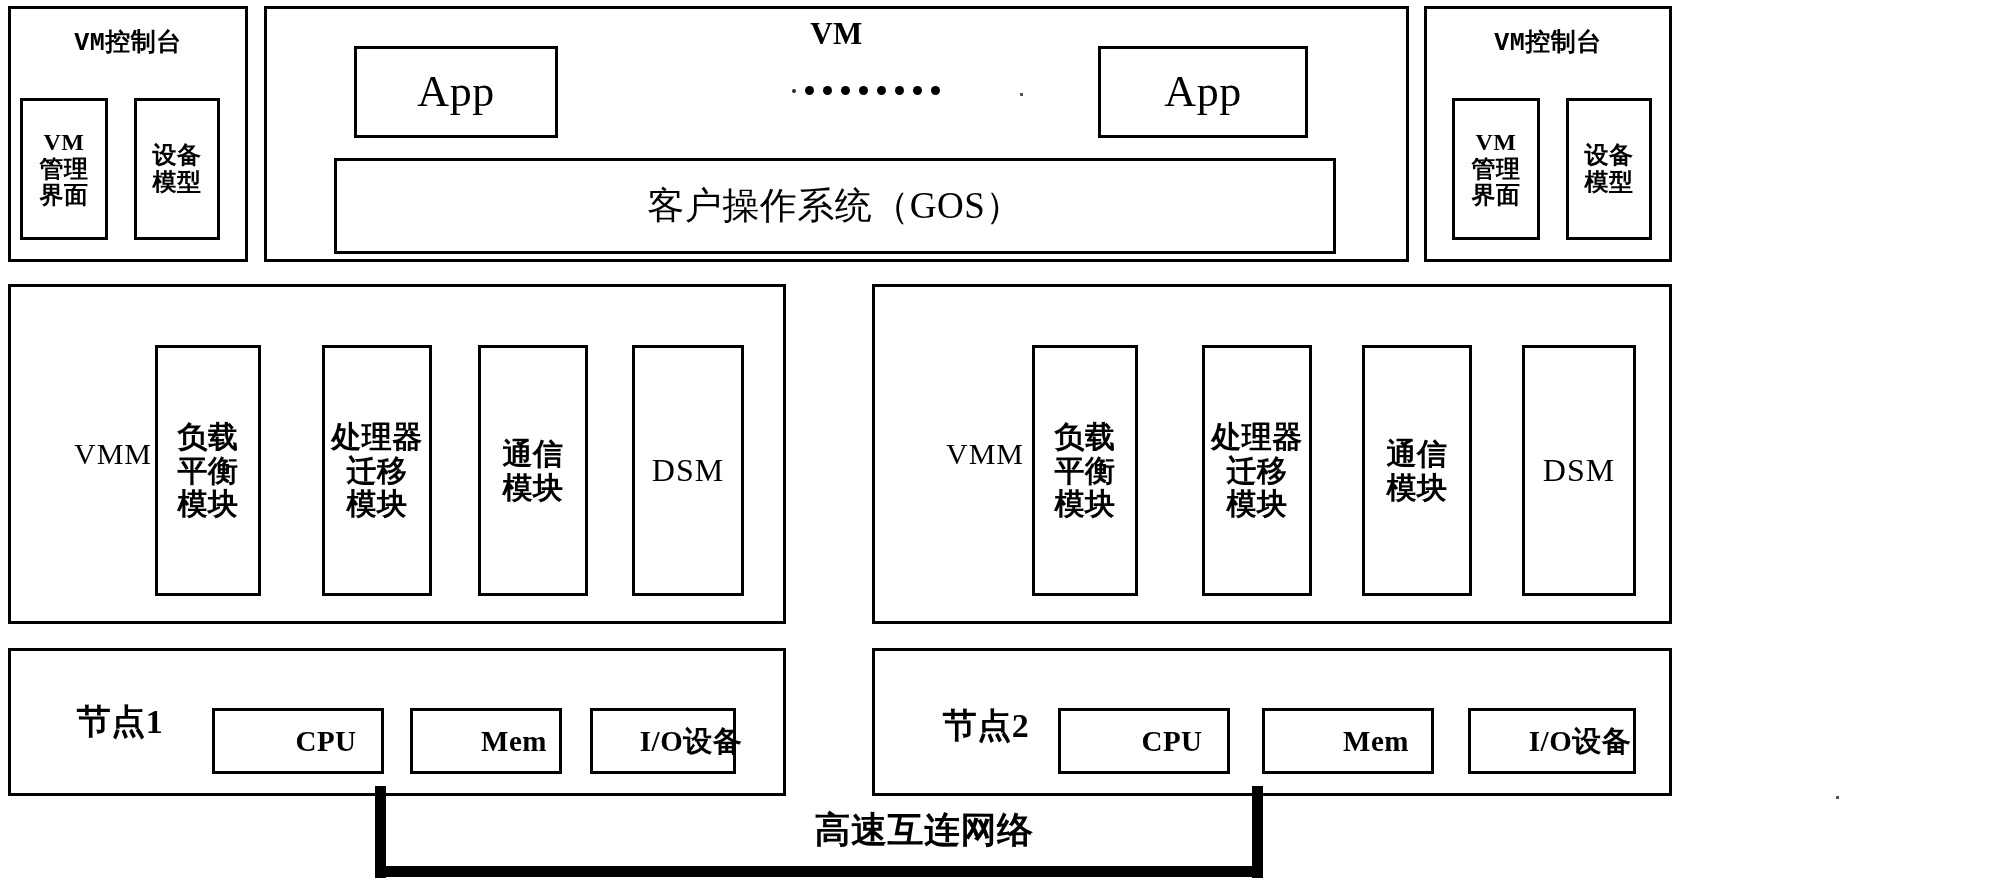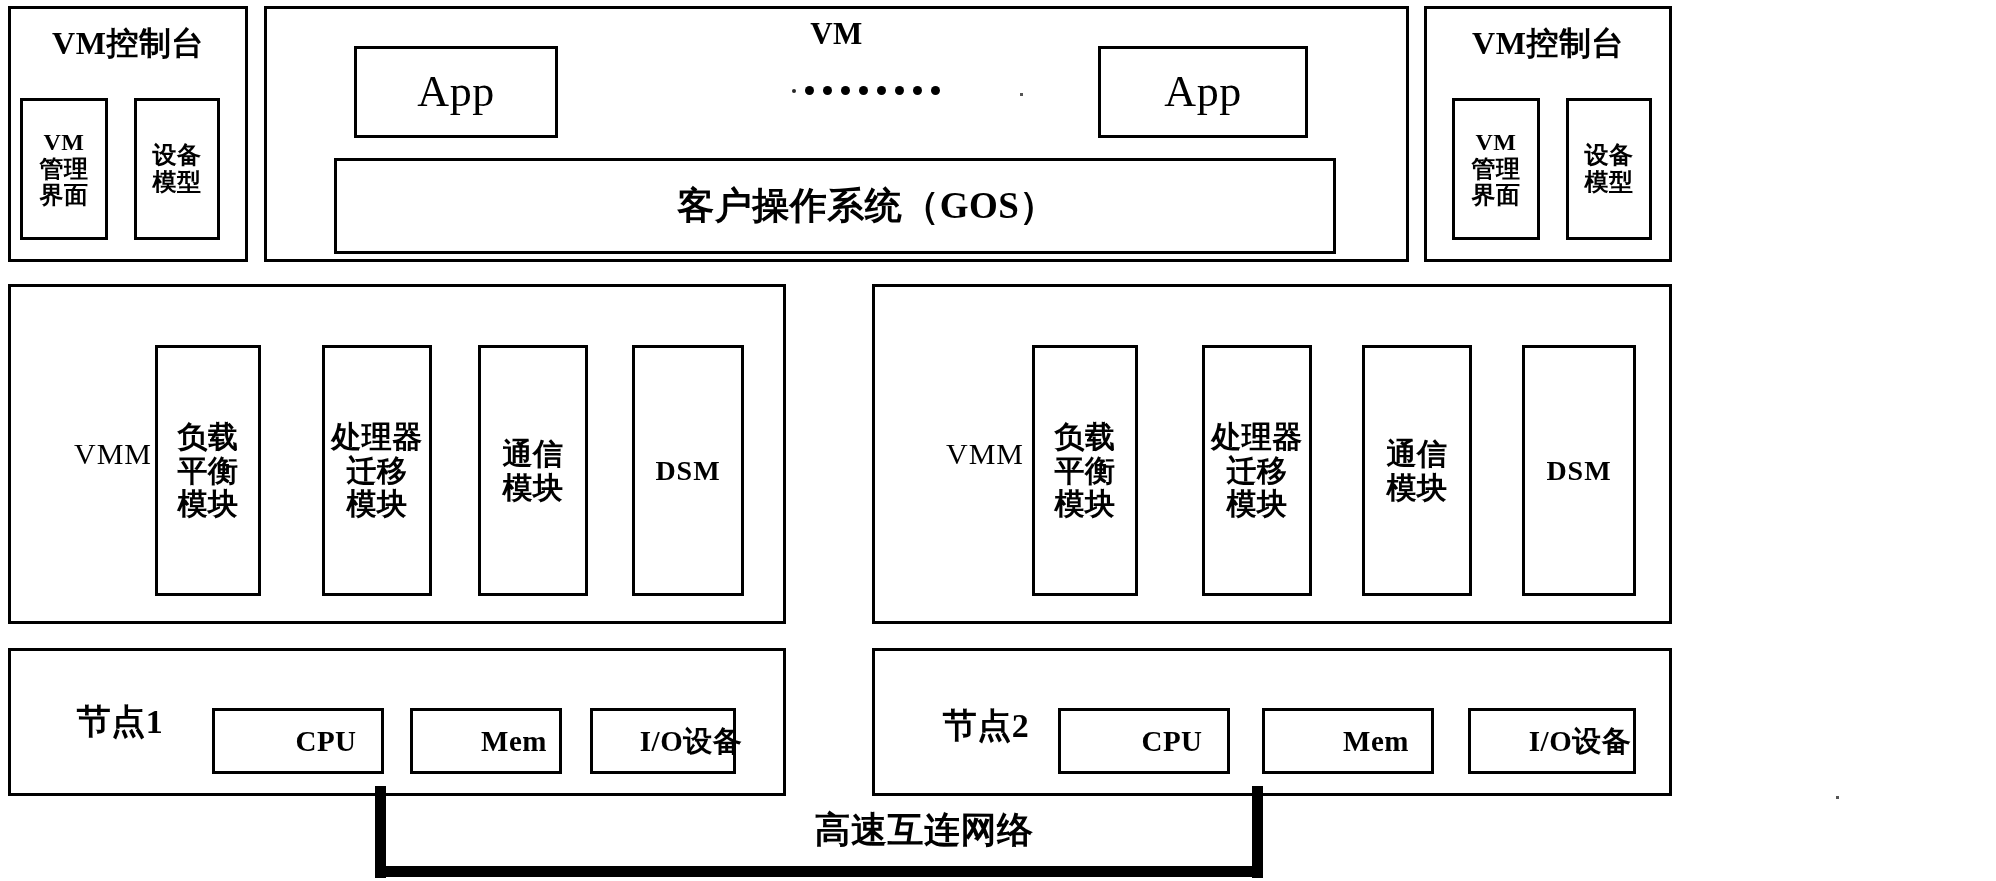--- a/index.html
+++ b/index.html
@@ -30,40 +30,40 @@
     align-items: center;
     justify-content: center;
     text-align: center;
     line-height: 1.12;
     white-space: pre-line;
     font-weight: 700;
     letter-spacing: 0.5px;
   }
   
   .console-title {
-    font-size: 32px;
-    font-weight: 700;
+    font-size: 25px;
+    font-weight: 700;
+    font-family: Liberation Mono, monospace;
   }
   .console-sub {
     font-size: 24px;
     font-weight: 700;
   }
   
   .vm-title {
     font-size: 31px;
     font-weight: 700;
   }
   .app-label {
     font-size: 44px;
     font-weight: 400;
   }
   .gos-label {
     font-size: 37px;
-    font-weight: 700;
-    padding-left: 32px;
+    font-weight: 400;
   }
   .dots {
     position: absolute;
     display: flex;
     align-items: center;
     gap: 9px;
   }
   .dots i {
     display: block;
     width: 9px;
@@ -80,22 +80,22 @@
   .vmm-label {
     font-size: 30px;
     font-weight: 400;
     letter-spacing: 1px;
   }
   .mod-label {
     font-size: 30px;
     font-weight: 700;
   }
   .dsm-label {
-    font-size: 28px;
-    font-weight: 700;
+    font-size: 32px;
+    font-weight: 400;
     letter-spacing: 1px;
   }
   
   .node-label {
     font-size: 34px;
     font-weight: 700;
   }
   .hw-label {
     font-size: 29px;
     font-weight: 700;

